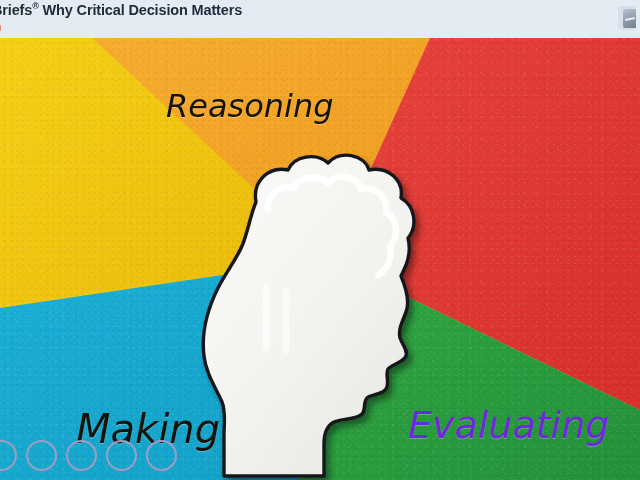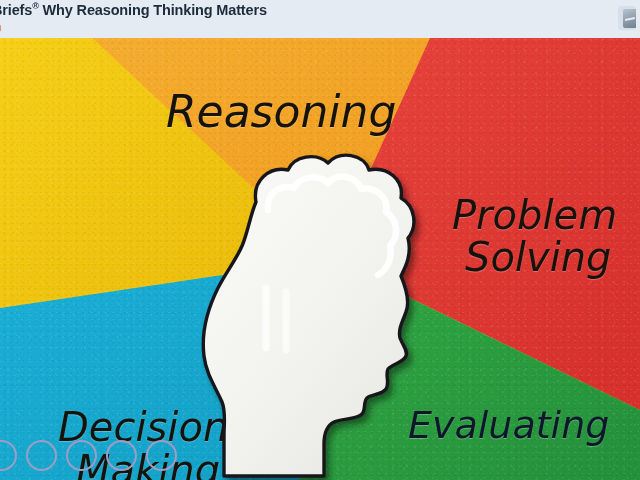--- a/index.html
+++ b/index.html
@@ -87,32 +87,32 @@
     color:#16120c;
     white-space:pre-line;
     line-height:1.02;
     text-shadow:0 1px 1px rgba(255,255,255,.28);
     user-select:none;
   }
   .lbl-analyzing{
     left:12px;top:168px;font-size:38px;
   }
   .lbl-reasoning{
-    left:166px;top:52px;font-size:44px;
+    left:166px;top:52px;font-size:32px;
   }
   .lbl-problem{
     left:452px;top:116px;font-size:40px;text-align:left;
   }
   .lbl-problem .l2{display:block;margin-left:13px;margin-top:1px;}
   .lbl-decision{
     left:58px;top:328px;font-size:40px;
   }
   .lbl-decision .l2{display:block;margin-left:18px;margin-top:2px;}
   .lbl-evaluating{
-    left:408px;top:368px;font-size:38px;color:#0f172a;
+    left:408px;top:368px;font-size:38px;color:#6d28d9;
   }
 
   
   .head-wrap{
     position:absolute;left:196px;top:98px;width:268px;height:344px;
   }
   .head-wrap svg{display:block;width:268px;height:344px;overflow:visible;}
 
   .quote{
     position:absolute;left:232px;top:178px;width:180px;
@@ -137,21 +137,21 @@
     background:transparent;
     box-sizing:border-box;
   }
 </style>
 </head>
 <body>
 
 <div id="app">
 
   <div class="header">
-    <div class="header-title"><span>Briefs</span><span class="reg">®</span><span> Why Reasoning Thinking Matters</span></div>
+    <div class="header-title"><span>Briefs</span><span class="reg">®</span><span> Why Critical Decision Matters</span></div>
 
     <div class="header-sub">ion</div>
 
     <div class="header-btn">
       <span class="glyph"></span>
     </div>
   </div>
 
   <div class="slide">
 
@@ -195,27 +195,22 @@
 
         <polygon points="0,270 330,221 300,442 0,442" fill="url(#gc)"></polygon>
       </svg>
     </div>
 
     <div class="grain"></div>
 
 
     <div class="wlabel lbl-reasoning">Reasoning</div>
 
-    <div class="wlabel lbl-problem">
-      <span>Problem</span>
-      <span class="l2">Solving</span>
-    </div>
 
     <div class="wlabel lbl-decision">
-      <span>Decision</span>
       <span class="l2">Making</span>
     </div>
 
     <div class="wlabel lbl-evaluating">Evaluating</div>
 
     <div class="head-wrap">
       <svg viewBox="0 0 268 344" aria-hidden="true">
         <defs>
           <linearGradient id="headg" x1="0.1" y1="0" x2="0.9" y2="1">
             <stop offset="0" stop-color="#fafaf8"></stop>

